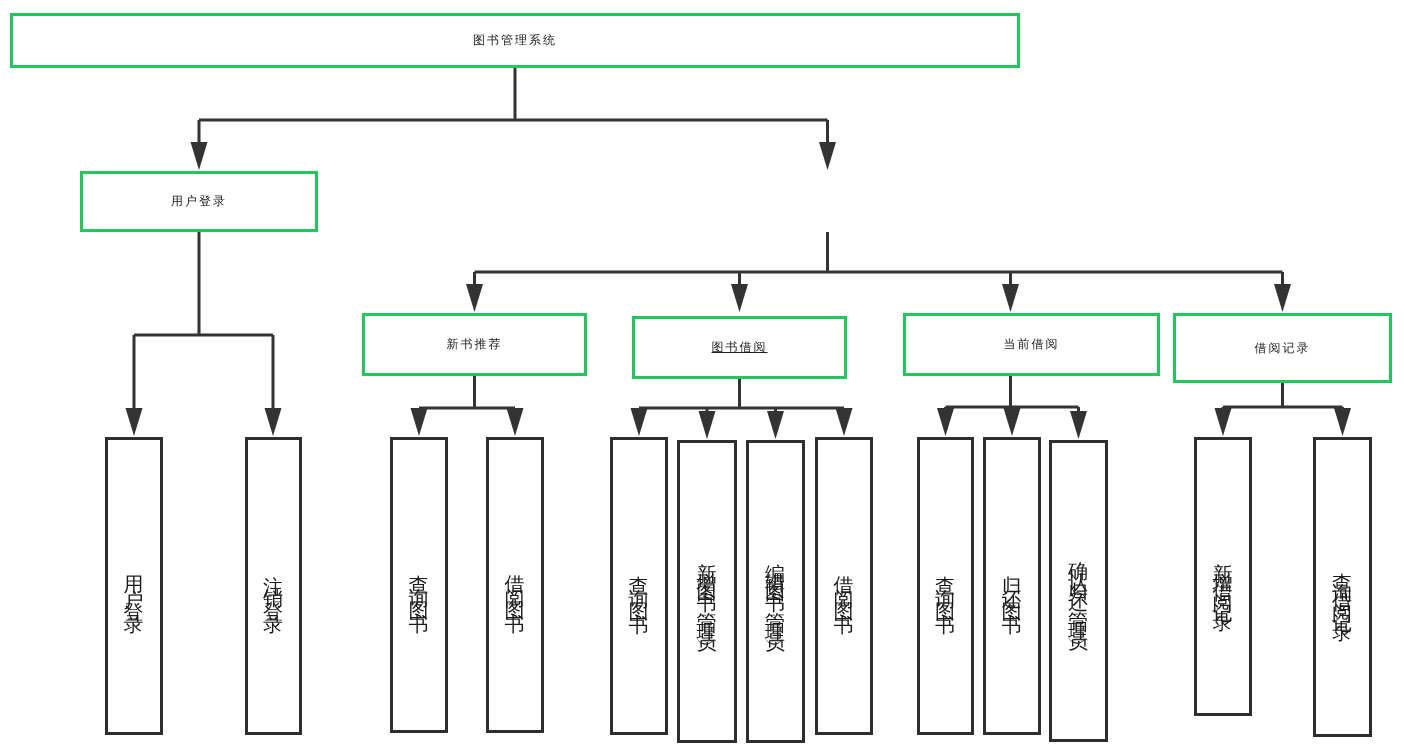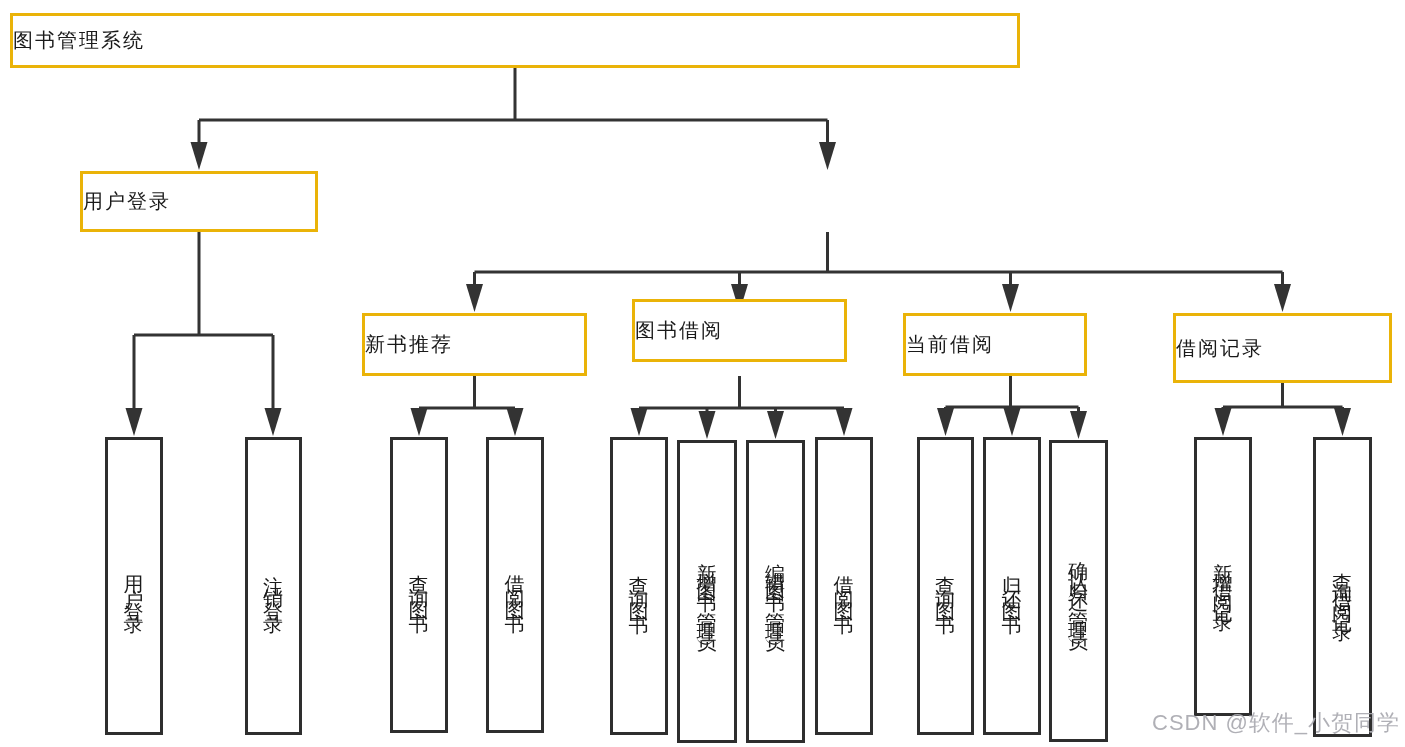--- a/index.html
+++ b/index.html
@@ -8,26 +8,27 @@
     width: 1405px;
     height: 747px;
     background: #ffffff;
     font-family: "Liberation Sans", "DejaVu Sans", sans-serif;
     overflow: hidden;
   }
   #wires { position: absolute; left: 0; top: 0; width: 1405px; height: 747px; }
   .box {
     position: absolute;
     box-sizing: border-box;
-    border: 3px solid #eab308;
+    border: 3px solid #22c55e;
     background: #ffffff;
     display: flex;
     align-items: center;
+    justify-content: center;
     color: #1a1a1a;
-    font-size: 20px;
+    font-size: 12px;
     font-weight: 500;
     letter-spacing: 2px;
     white-space: nowrap;
   }
   .vbox {
     position: absolute;
     box-sizing: border-box;
     border: 3px solid #2e2e2e;
     background: #ffffff;
     display: flex;
@@ -110,24 +111,24 @@
     <span>图书管理系统</span>
   </div>
 
   <div class="box" style="left:80px; top:171px; width:238px; height:61px;">
     <span>用户登录</span>
   </div>
 
   <div class="box" style="left:362px; top:313px; width:225px; height:63px;">
     <span>新书推荐</span>
   </div>
-  <div class="box" style="left:632px; top:299px; width:215px; height:63px;">
+  <div class="box" style="left:632px; top:316px; width:215px; height:63px;text-decoration:underline;">
     <span>图书借阅</span>
   </div>
-  <div class="box" style="left:903px; top:313px; width:184px; height:63px;">
+  <div class="box" style="left:903px; top:313px; width:257px; height:63px;">
     <span>当前借阅</span>
   </div>
   <div class="box" style="left:1173px; top:313px; width:219px; height:70px;">
     <span>借阅记录</span>
   </div>
 
   <div class="vbox" style="left:105px; top:437px; width:58px; height:298px;">
     <span class="vtxt ls4">用户登录</span>
   </div>
   <div class="vbox" style="left:245px; top:437px; width:57px; height:298px;">
@@ -164,15 +165,14 @@
     <span class="vtxt ls9">确认归还（管理员）</span>
   </div>
 
   <div class="vbox" style="left:1194px; top:437px; width:58px; height:279px;">
     <span class="vtxt ls6">新增借阅记录</span>
   </div>
   <div class="vbox" style="left:1313px; top:437px; width:59px; height:300px;">
     <span class="vtxt ls6">查询借阅记录</span>
   </div>
 
-  <div class="watermark">CSDN @软件_小贺同学</div>
 
 </div>
 
 </body></html>

